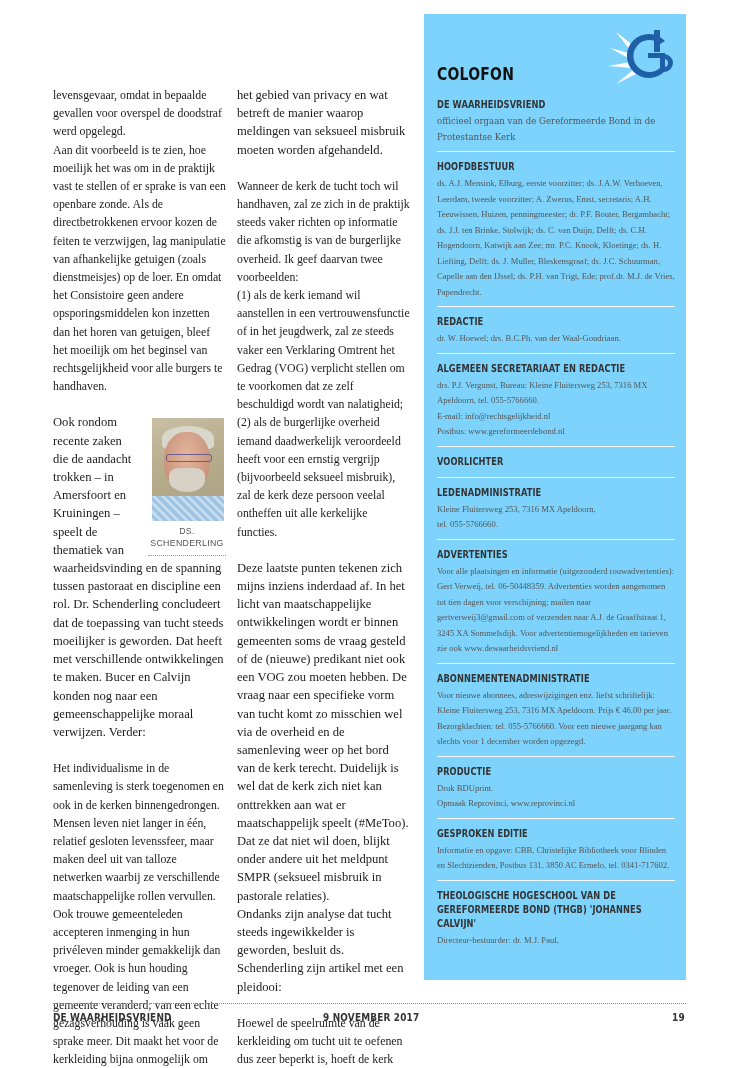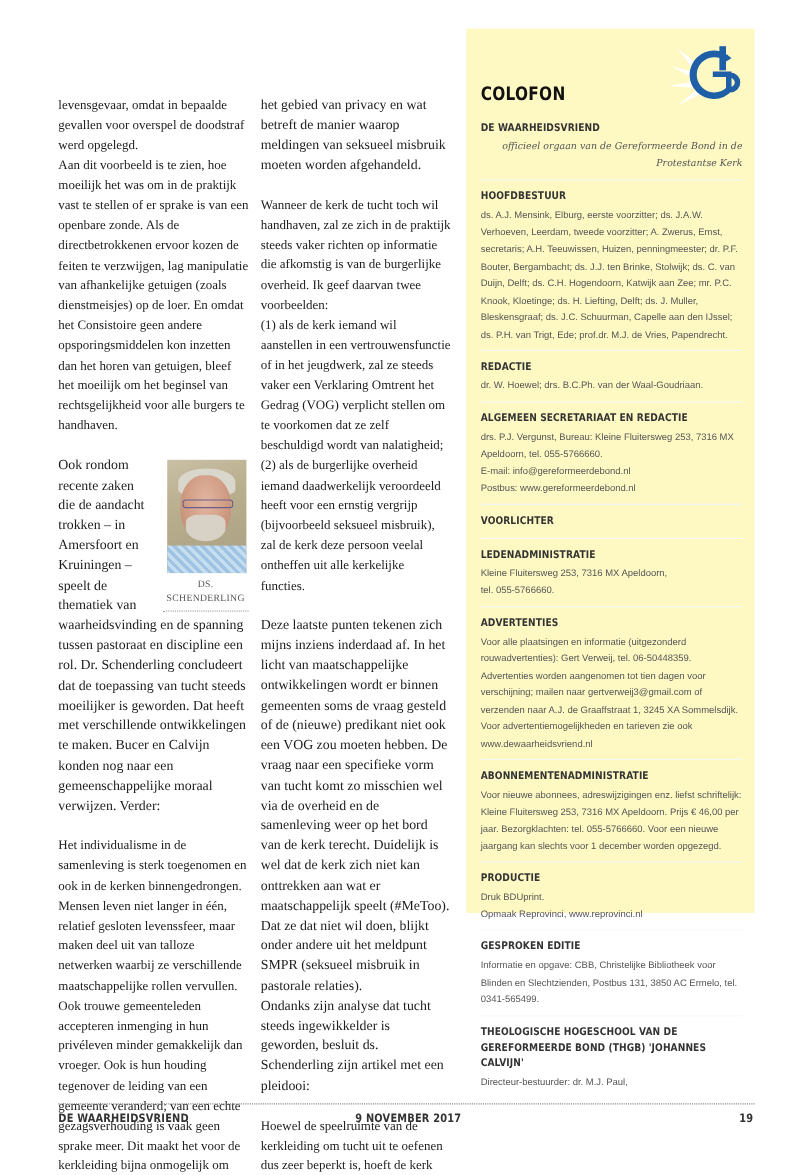--- a/index.html
+++ b/index.html
@@ -13,32 +13,32 @@
   .photo-wrap { float: right; width: 78px; margin: 0 0 2px 8px; padding-top: 5px; }
   .photo { width: 72px; height: 103px; margin-left: 4px; position: relative; overflow: hidden;
     background: linear-gradient(160deg, #c9bfa5 0%, #b8ad8c 40%, #a99f84 100%); }
   .photo .face { position: absolute; left: 12px; top: 14px; width: 46px; height: 60px; border-radius: 45% 45% 48% 48%;
     background: radial-gradient(ellipse at 50% 40%, #e3b6a0 0%, #cf9a82 60%, #b98370 100%); }
   .photo .hair { position: absolute; left: 10px; top: 8px; width: 52px; height: 24px; border-radius: 50% 50% 20% 20%; background: #d9d6cc; }
   .photo .beard { position: absolute; left: 17px; top: 50px; width: 36px; height: 24px; border-radius: 30% 30% 50% 50%; background: #d8d2c6; }
   .photo .glasses { position: absolute; left: 14px; top: 36px; width: 44px; height: 6px; border: 1.5px solid #6a5f8c; border-radius: 3px; }
   .photo .shirt { position: absolute; left: 0; top: 78px; width: 72px; height: 30px;
     background: repeating-linear-gradient(45deg, #9fc3e3 0 3px, #c6dcef 3px 6px); }
-  .caption { font-family: Liberation Serif, serif; font-size: 8.8px; letter-spacing: 0.3px; color: #555; text-align: center; line-height: 12px; margin-top: 4px; }
+  .caption { font-family: Liberation Sans, sans-serif; font-size: 8.8px; letter-spacing: 0.3px; color: #555; text-align: center; line-height: 12px; margin-top: 4px; }
   .dotline { border-bottom: 1px dotted #999; margin-top: 6px; }
 
-  .colofon { position: absolute; left: 424px; top: 26px; width: 262px; height: 804px; background: #fef9c3; }
+  .colofon { position: absolute; left: 424px; top: 14px; width: 262px; height: 966px; background: #7dd3fc; }
   .logo { position: absolute; right: 8px; top: 8px; width: 70px; height: 70px; }
   .colofon-title { position: absolute; left: 13px; top: 50px; font-family: "DejaVu Sans", sans-serif; font-weight: bold; font-size: 17px; color: #111; transform: scaleX(0.82); transform-origin: left; letter-spacing: 0.3px; }
   .sections { position: absolute; left: 13px; top: 80px; width: 238px; }
   .sec { border-bottom: 1px solid #f7f7f7; padding: 4px 0 6px 0; margin-bottom: 4px; }
   .sec:last-child { border-bottom: none; }
   .sec h3 { margin: 0 0 2px 0; font-family: "DejaVu Sans", sans-serif; font-weight: bold; font-size: 9.6px; color: #333; letter-spacing: 0.1px; transform: scaleX(0.86); transform-origin: left; white-space: nowrap; line-height: 14px; }
-  .sec .body { font-family: Liberation Sans, sans-serif; font-size: 8.6px; line-height: 15.5px; color: #555; }
-  .sec .body.italic { font-style: italic; font-family: "DejaVu Serif", serif; text-align: right; }
+  .sec .body { font-family: Liberation Serif, serif; font-size: 8.6px; line-height: 15.5px; color: #555; }
+  .sec .body.italic { font-family: "DejaVu Serif", serif; }
   .sec .line { display: block; }
 
   .footer-rule { position: absolute; left: 53px; top: 1003px; width: 633px; border-top: 1px dotted #888; }
   .footer { position: absolute; top: 1011px; font-family: "DejaVu Sans", sans-serif; font-weight: bold; font-size: 10.5px; color: #333; transform: scaleX(0.85); transform-origin: left; letter-spacing: 0.2px; }
   .f-left { left: 53px; }
   .f-mid { left: 323px; }
   .f-right { left: 672px; }
 </style>
 </head>
 <body>
@@ -105,21 +105,21 @@
     <div class="sec">
       <h3>REDACTIE</h3>
       <div class="body">
         <span class="line">dr. W. Hoewel; drs. B.C.Ph. van der Waal-Goudriaan.</span>
       </div>
     </div>
     <div class="sec">
       <h3>ALGEMEEN SECRETARIAAT EN REDACTIE</h3>
       <div class="body">
         <span class="line">drs. P.J. Vergunst, Bureau: Kleine Fluitersweg 253, 7316 MX Apeldoorn, tel. 055-5766660.</span>
-        <span class="line">E-mail: info@gereformeerdebond.nl</span>
+        <span class="line">E-mail: info@rechtsgelijkheid.nl</span>
         <span class="line">Postbus: www.gereformeerdebond.nl</span>
       </div>
     </div>
     <div class="sec">
       <h3>VOORLICHTER</h3>
     </div>
     <div class="sec">
       <h3>LEDENADMINISTRATIE</h3>
       <div class="body">
         <span class="line">Kleine Fluitersweg 253, 7316 MX Apeldoorn,</span>
@@ -141,21 +141,21 @@
     <div class="sec">
       <h3>PRODUCTIE</h3>
       <div class="body">
         <span class="line">Druk BDUprint.</span>
         <span class="line">Opmaak Reprovinci, www.reprovinci.nl</span>
       </div>
     </div>
     <div class="sec">
       <h3>GESPROKEN EDITIE</h3>
       <div class="body">
-          <span class="line">Informatie en opgave: CBB, Christelijke Bibliotheek voor Blinden en Slechtzienden, Postbus 131, 3850 AC Ermelo, tel. 0341-565499.</span>
+          <span class="line">Informatie en opgave: CBB, Christelijke Bibliotheek voor Blinden en Slechtzienden, Postbus 131, 3850 AC Ermelo, tel. 0341-717602.</span>
         </div>
     </div>
     <div class="sec">
       <h3 style="white-space:normal;width:276px;">THEOLOGISCHE HOGESCHOOL VAN DE GEREFORMEERDE BOND (THGB) 'JOHANNES CALVIJN'</h3>
       <div class="body">
         <span class="line">Directeur-bestuurder: dr. M.J. Paul,</span>
 
       </div>
     </div>
   </div>

